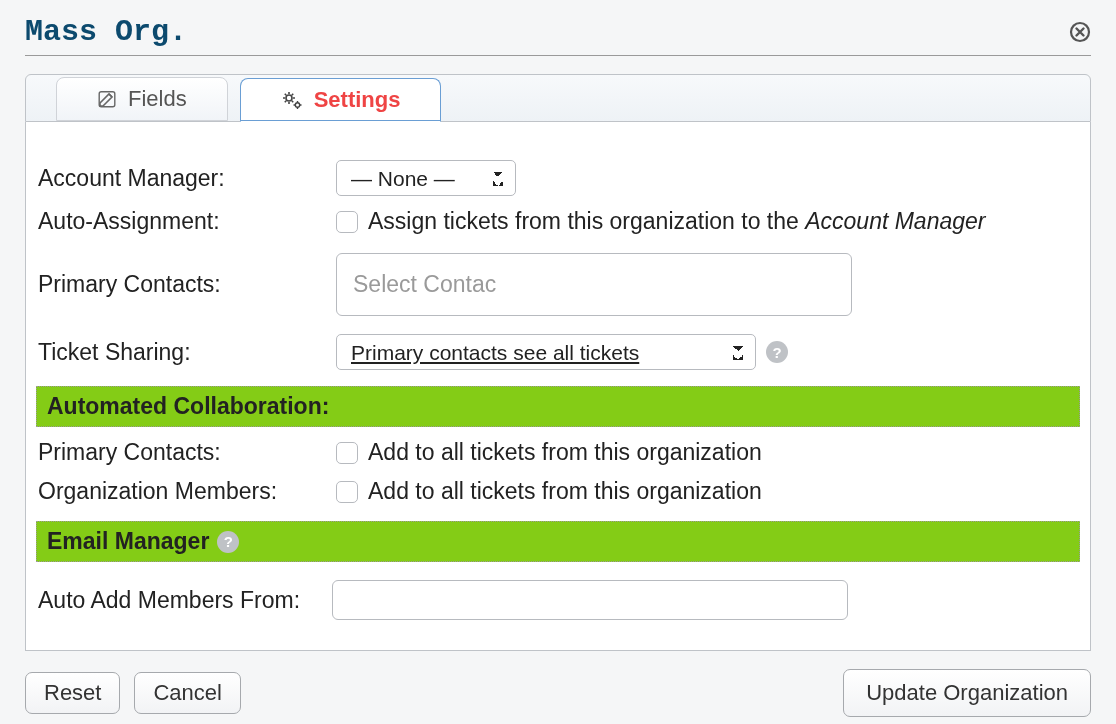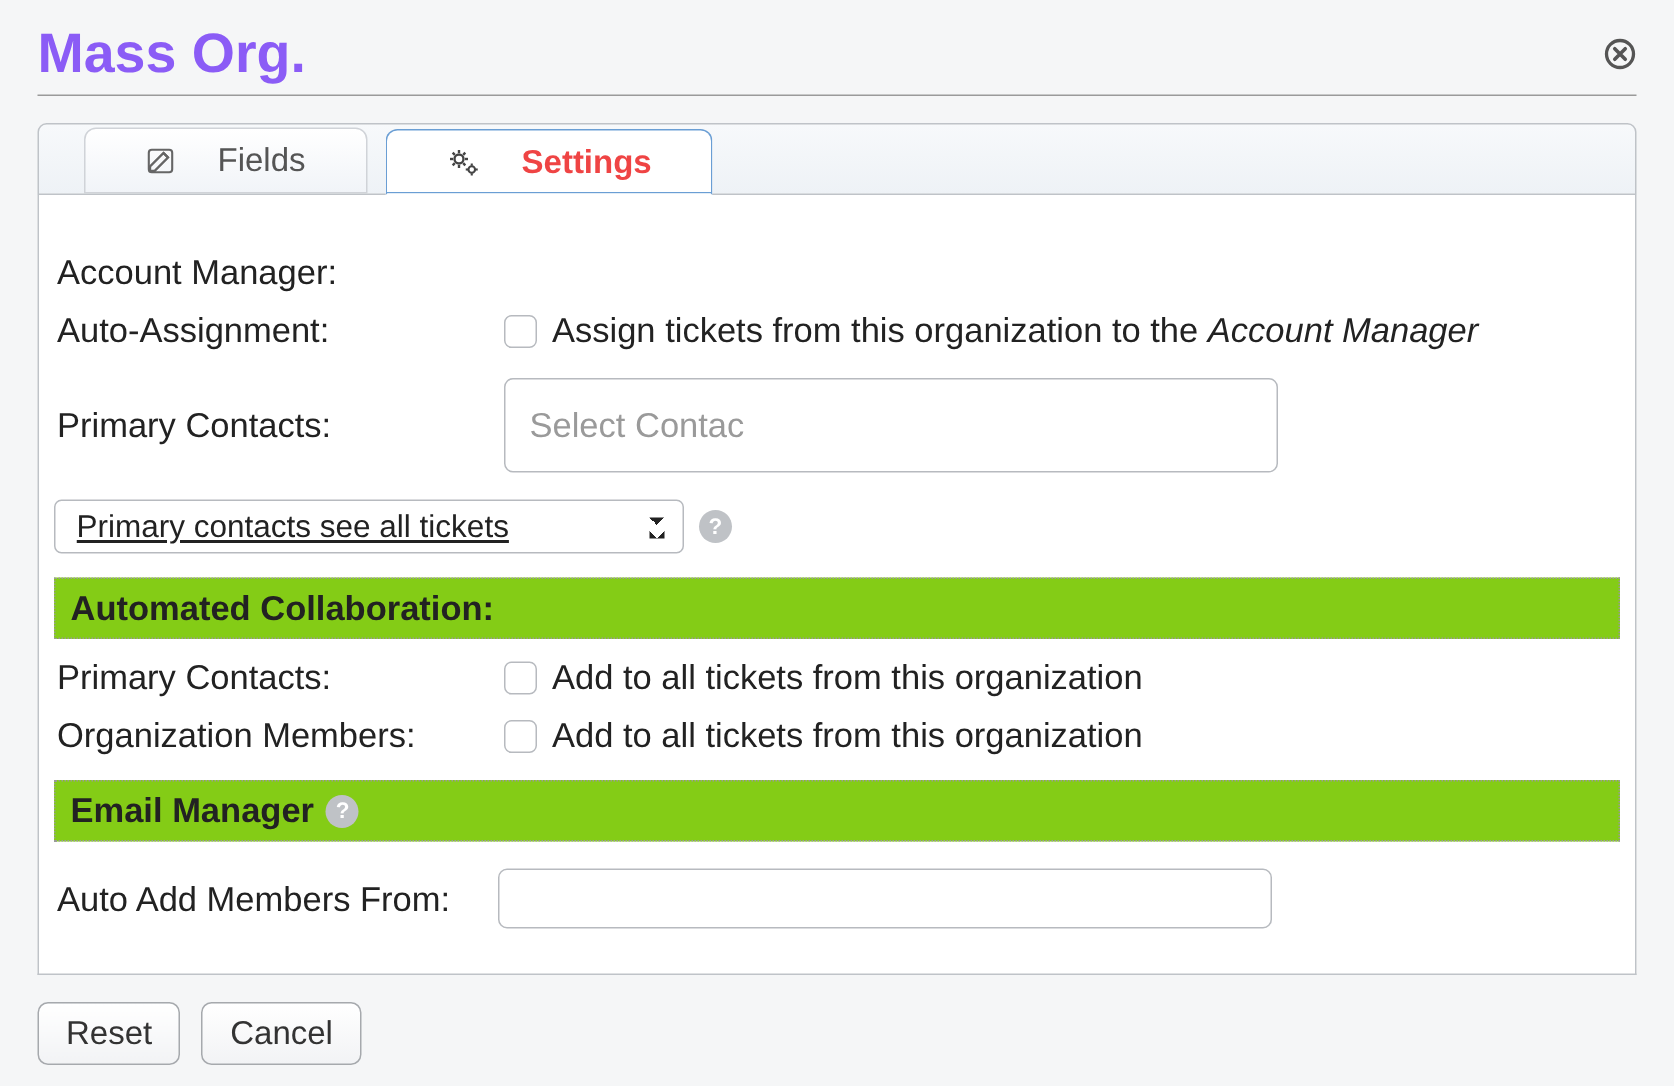--- a/index.html
+++ b/index.html
@@ -18,23 +18,24 @@
   }
   .title-row {
     display: flex;
     justify-content: space-between;
     align-items: center;
     border-bottom: 1px solid #9a9a9a;
     padding-bottom: 6px;
     margin-bottom: 18px;
   }
   .title {
-    font-size: 37px;
+    font-size: 30px;
     font-weight: 600;
-    color: #8b5cf6;
+    color: #0c4a6e;
+    font-family: Liberation Mono, monospace;
   }
   .close-btn {
     cursor: pointer;
     color: #555;
   }
   .close-btn svg { display:block; }
 
   
   .tab-strip {
     position: relative;
@@ -42,21 +43,21 @@
     border: 1px solid #bfc3c8;
     border-radius: 6px 6px 0 0;
     height: 48px;
     display:flex;
     align-items:flex-end;
     padding-left: 30px;
   }
   .tab {
     display:flex;
     align-items:center;
-    gap:28px;
+    gap:11px;
     padding: 8px 40px;
     font-size: 22px;
     color:#555;
     border:1px solid transparent;
     border-bottom:none;
     cursor:pointer;
     height: 44px;
     margin-right: 12px;
     border-radius: 8px 8px 0 0;
   }
@@ -234,40 +235,46 @@
           </g>
       </svg>
       <span>Settings</span>
     </div>
   </div>
 
   <div class="panel">
 
     <div class="row">
       <div class="label">Account Manager:</div>
+      <div class="control">
+        <select class="select" style="width:180px">
+          <option>— None —</option>
+        </select>
+      </div>
     </div>
 
     <div class="row">
       <div class="label">Auto-Assignment:</div>
       <div class="control">
         <input type="checkbox" class="cb" style="">
         <span class="cb-label">
           <span>Assign tickets from this organization to the </span><em>Account Manager</em>
         </span>
       </div>
     </div>
 
     <div class="row" style="padding:12px 0;">
       <div class="label">Primary Contacts:</div>
       <div class="control">
         <input class="textish" type="text" placeholder="Select Contac" style="">
       </div>
     </div>
 
     <div class="row">
+      <div class="label">Ticket Sharing:</div>
       <div class="control">
         <select class="select wide">
           <option>Primary contacts see all tickets</option>
         </select>
         <span class="help">?</span>
       </div>
     </div>
 
     <div class="section-bar">
       <span>Automated Collaboration:</span>
@@ -301,15 +308,16 @@
       </div>
     </div>
 
   </div>
 
   <div class="footer">
     <div class="left">
       <button class="btn">Reset</button>
       <button class="btn">Cancel</button>
     </div>
+    <button class="btn big">Update Organization</button>
   </div>
 
 </div>
 
 </body></html>

